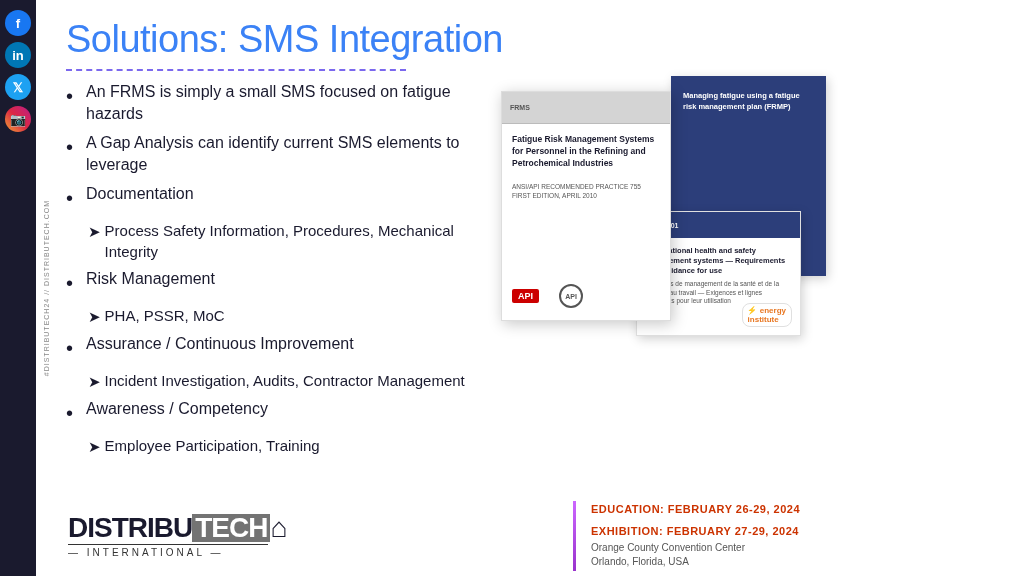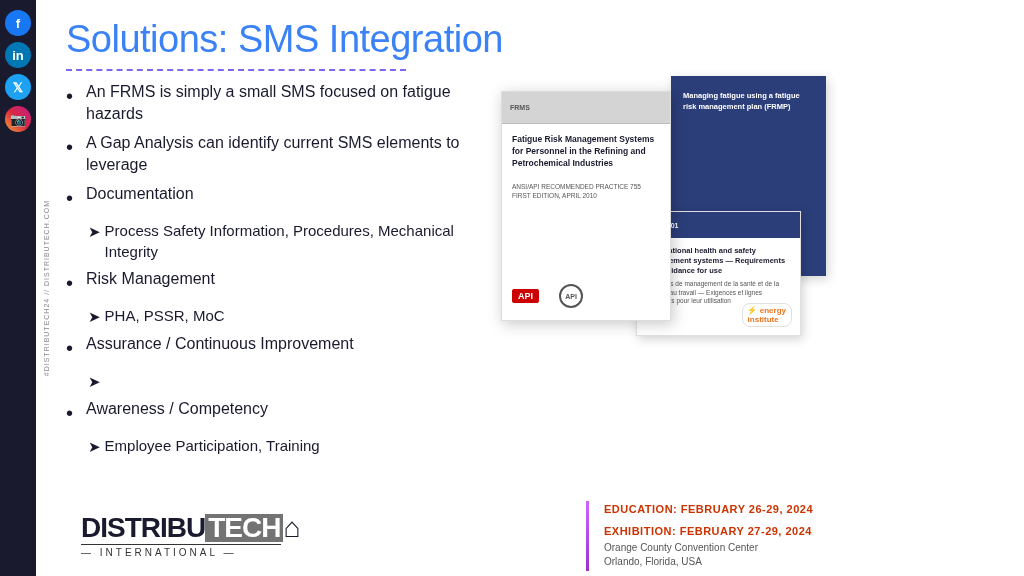--- a/index.html
+++ b/index.html
@@ -150,21 +150,21 @@
       flex: 1;
       position: relative;
       height: 400px;
       margin-top: -10px;
     }
 
     
     .bottom-bar {
       position: absolute;
       bottom: 0;
-      left: 15px;
+      left: 2px;
       right: 0;
       height: 80px;
       display: flex;
       align-items: center;
     }
 
     .bottom-left {
       flex: 0 0 500px;
     }
 
@@ -265,20 +265,21 @@
         </div>
       </div>
 
       <div class="bullet-item">
         <span class="bullet-dot">•</span>
         <span>Assurance / Continuous Improvement</span>
       </div>
       <div class="sub-items">
         <div class="sub-item">
           <span class="arrow">➤</span>
+          <span>Incident Investigation, Audits, Contractor Management</span>
         </div>
       </div>
 
       <div class="bullet-item">
         <span class="bullet-dot">•</span>
         <span>Awareness / Competency</span>
       </div>
       <div class="sub-items">
         <div class="sub-item">
           <span class="arrow">➤</span>

